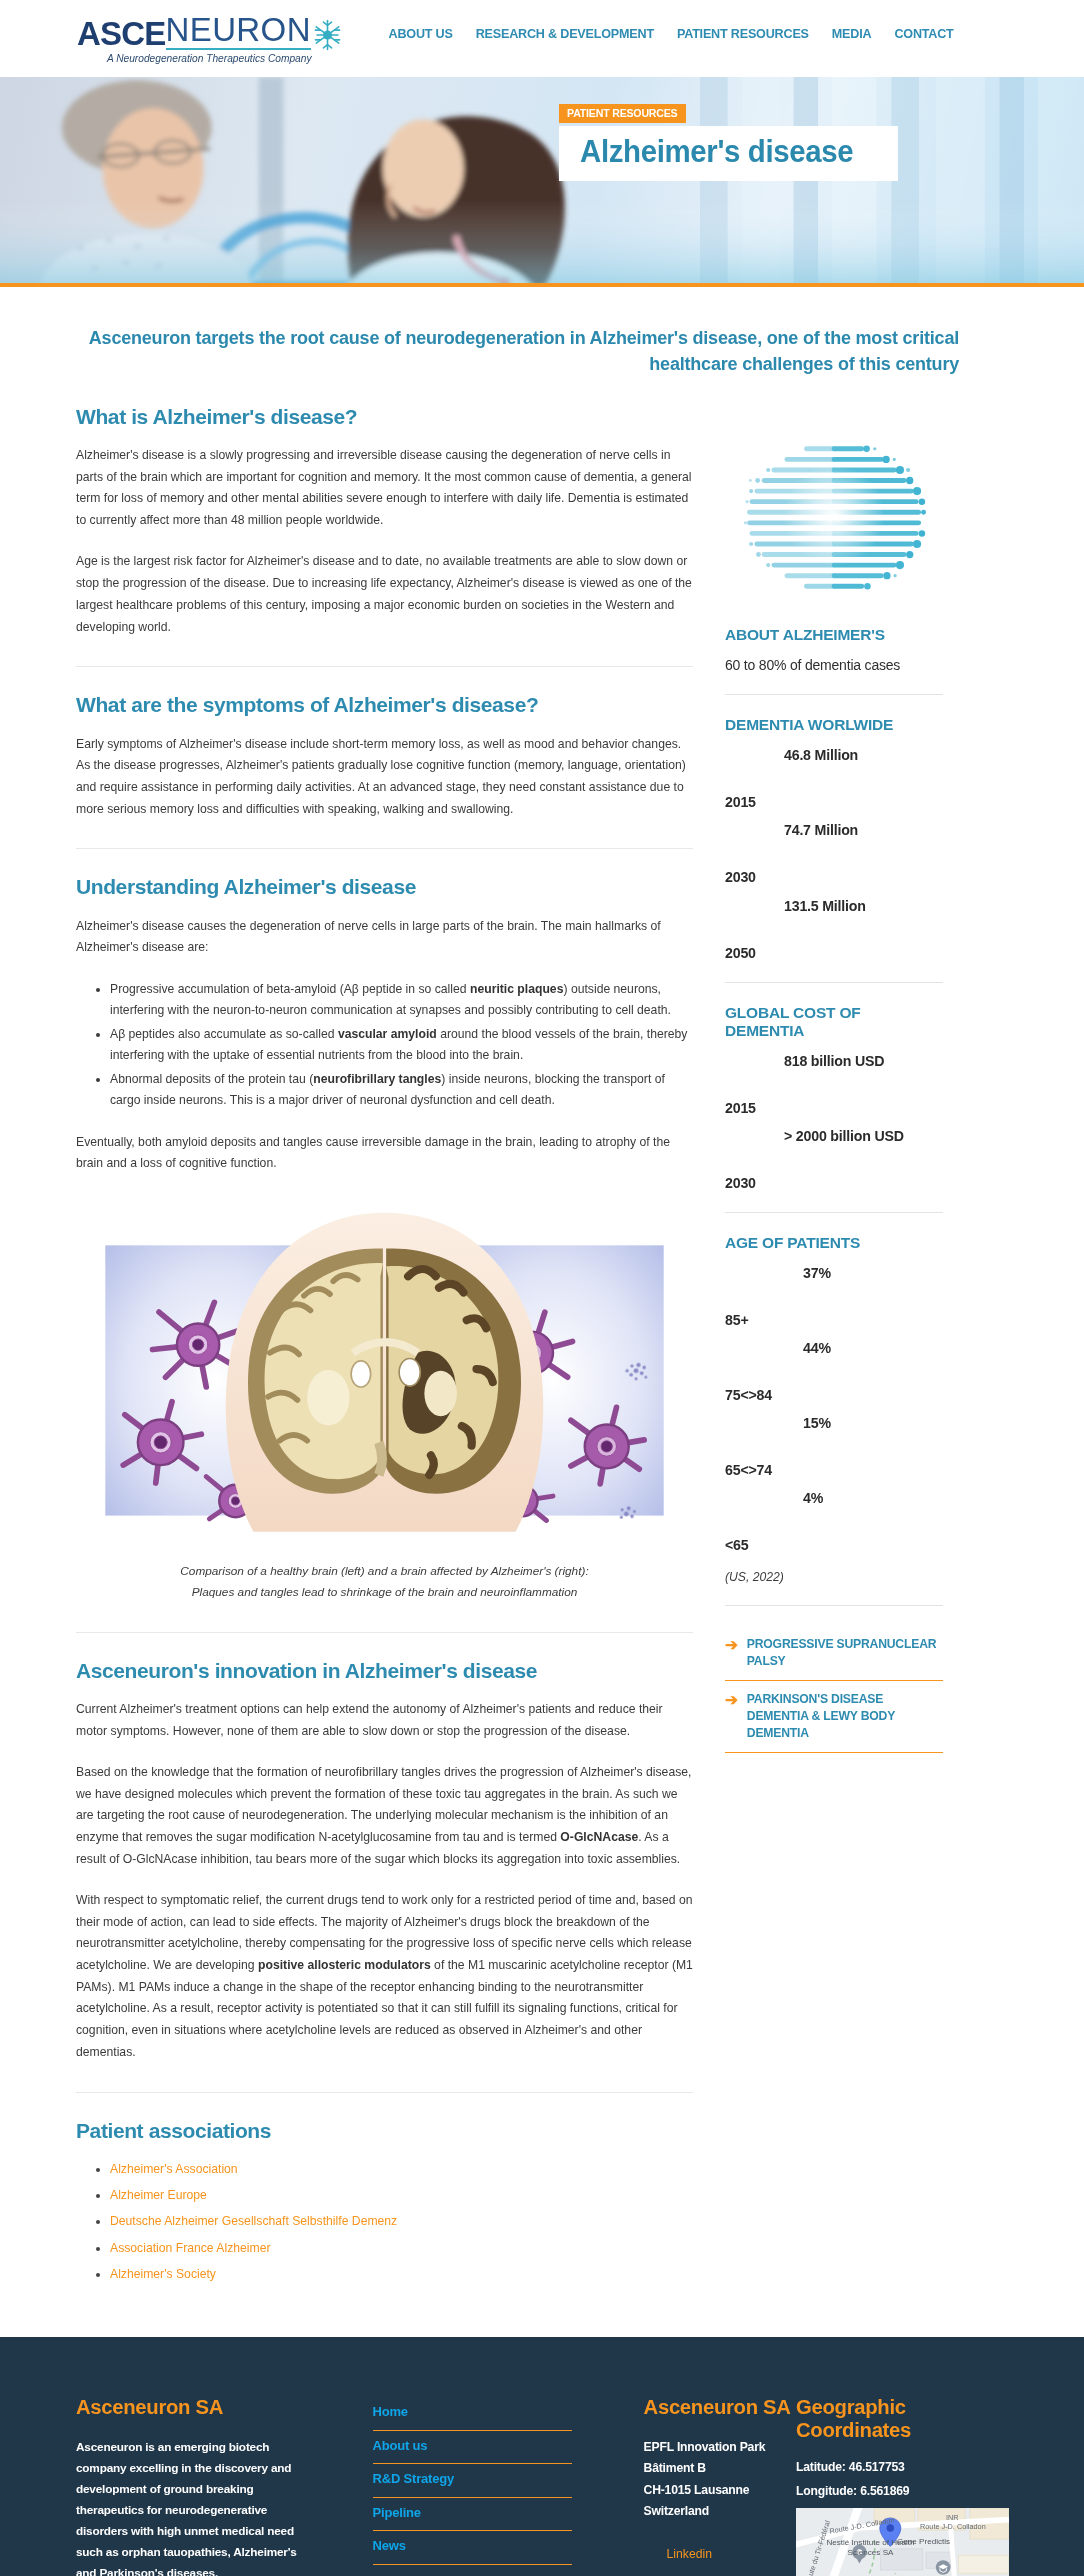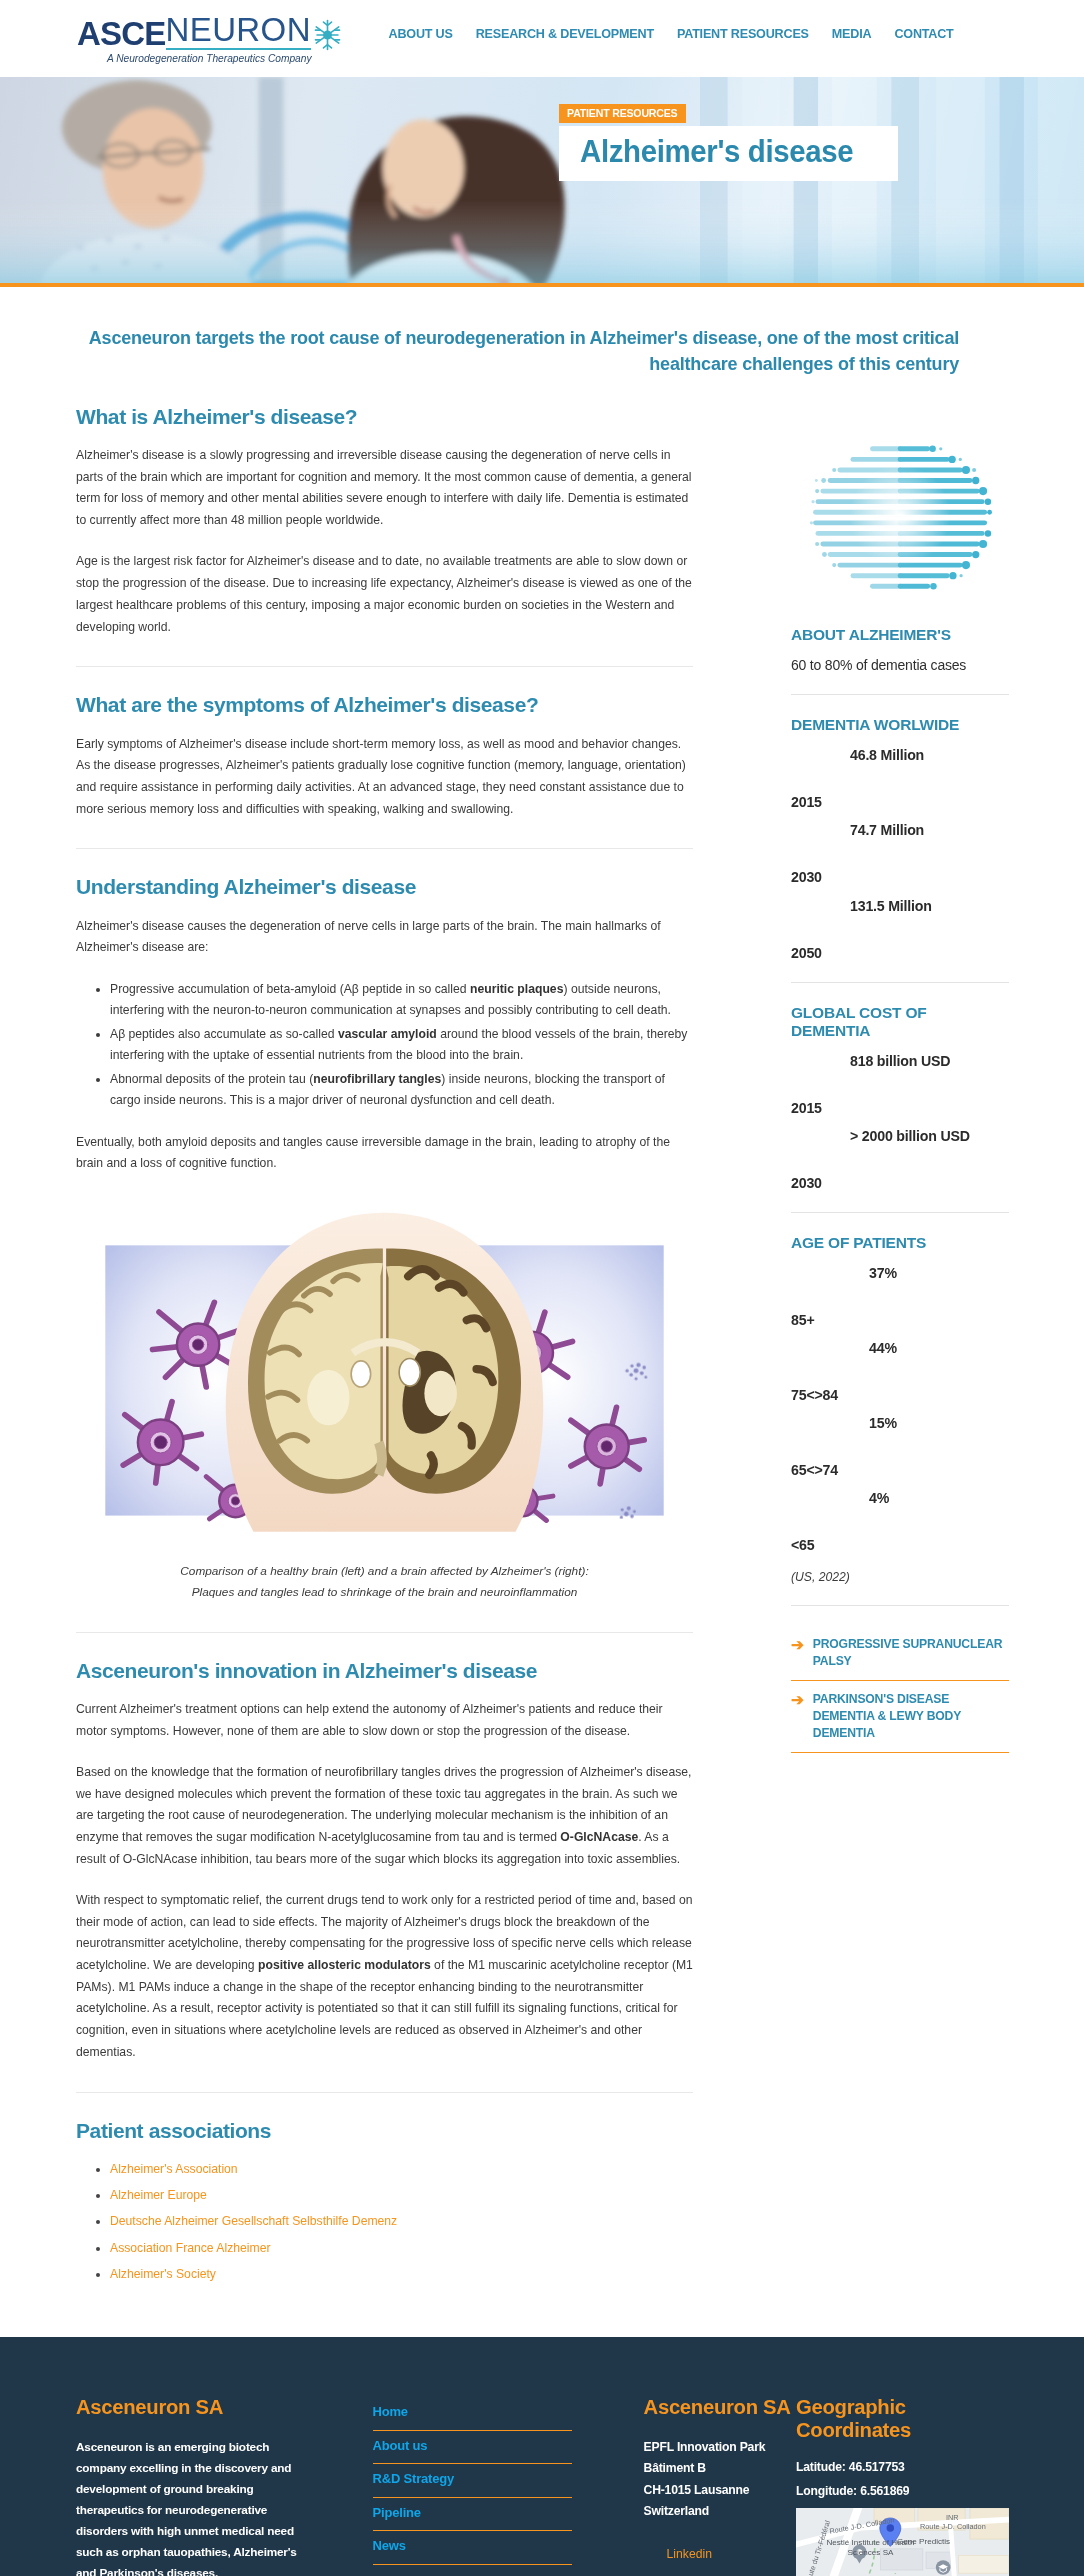--- a/index.html
+++ b/index.html
@@ -30,21 +30,21 @@
   .hero-art { position:absolute; left:0; top:0; width:1085px; height:210px; }
   .hero-badge { position:absolute; left:559px; top:27px; background:#f7941d; color:#fff;
                 font-weight:700; font-size:10.6px; padding:3.3px 8.1px; letter-spacing:-0.2px; }
   .hero-titlebox { position:absolute; left:559px; top:49px; background:#ffffff; padding:6.5px 21px 11.4px; }
   .hero-title { margin:0; color:#2b89ae; font-size:32px; font-weight:700; letter-spacing:-0.4px;
                 display:inline-block; transform:scaleX(0.92); transform-origin:0 50%; white-space:nowrap; }
 
   
   .wrap { width:933px; margin:0 auto; padding-top:38px; padding-bottom:47px; }
   .intro-heading { color:#2b89ae; font-size:18px; font-weight:700; line-height:1.45; width:883px; margin:0 0 21px; letter-spacing:-0.2px;text-align:right; }
-  .columns { display:flex; justify-content:space-between; align-items:flex-start; }
+  .columns { display:flex; align-items:flex-start;gap:32px; }
   .main-col { width:617px; }
   .sidebar { width:218px; }
 
   .sect { border-top:0.8px solid #e8e8e8; margin-top:28px; padding-top:26px; }
   .sect.first { border-top:none; margin-top:0; padding-top:6.5px; }
   h2.sec-h { color:#2e8bb0; font-size:21px; font-weight:700; margin:0 0 16.3px; letter-spacing:-0.4px; }
   .main-col p { font-size:12.2px; line-height:1.78; margin:0 0 19.5px; }
   ul.bullets { margin:0 0 19.5px; padding-left:34px; }
   ul.bullets li { font-size:12.2px; line-height:1.78; margin-bottom:1.6px; }
   strong { font-weight:700; color:#333; }

